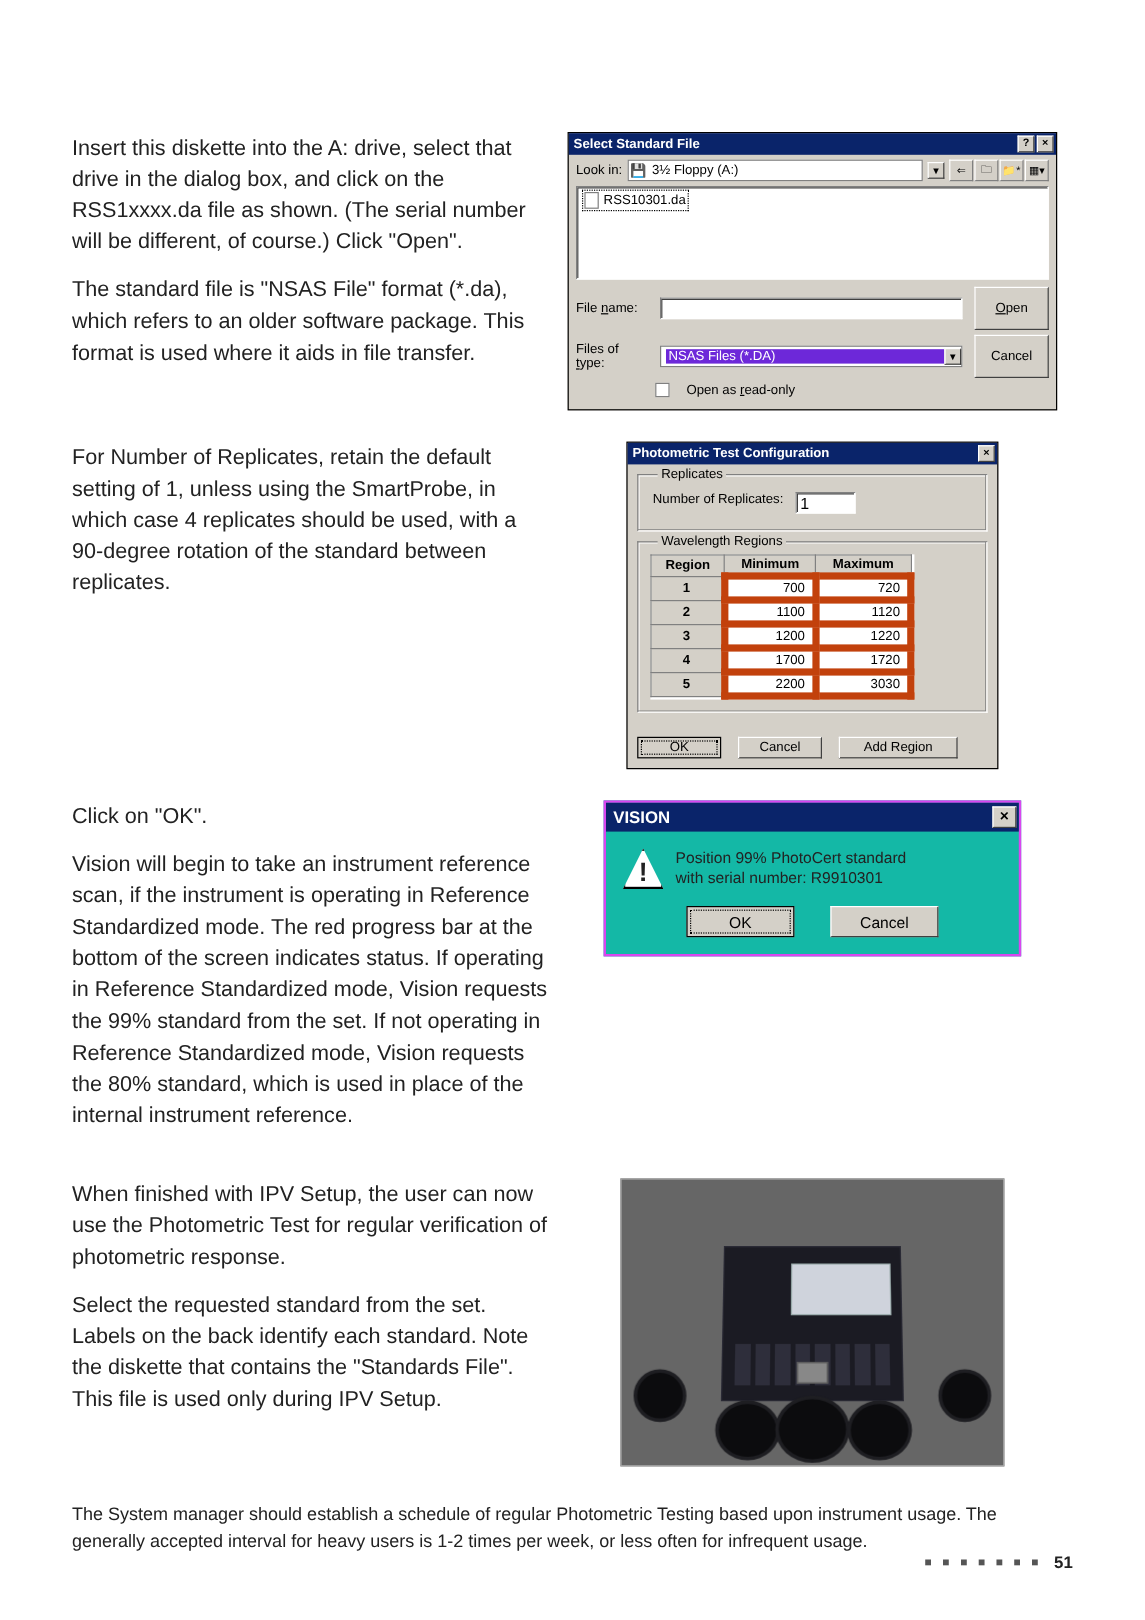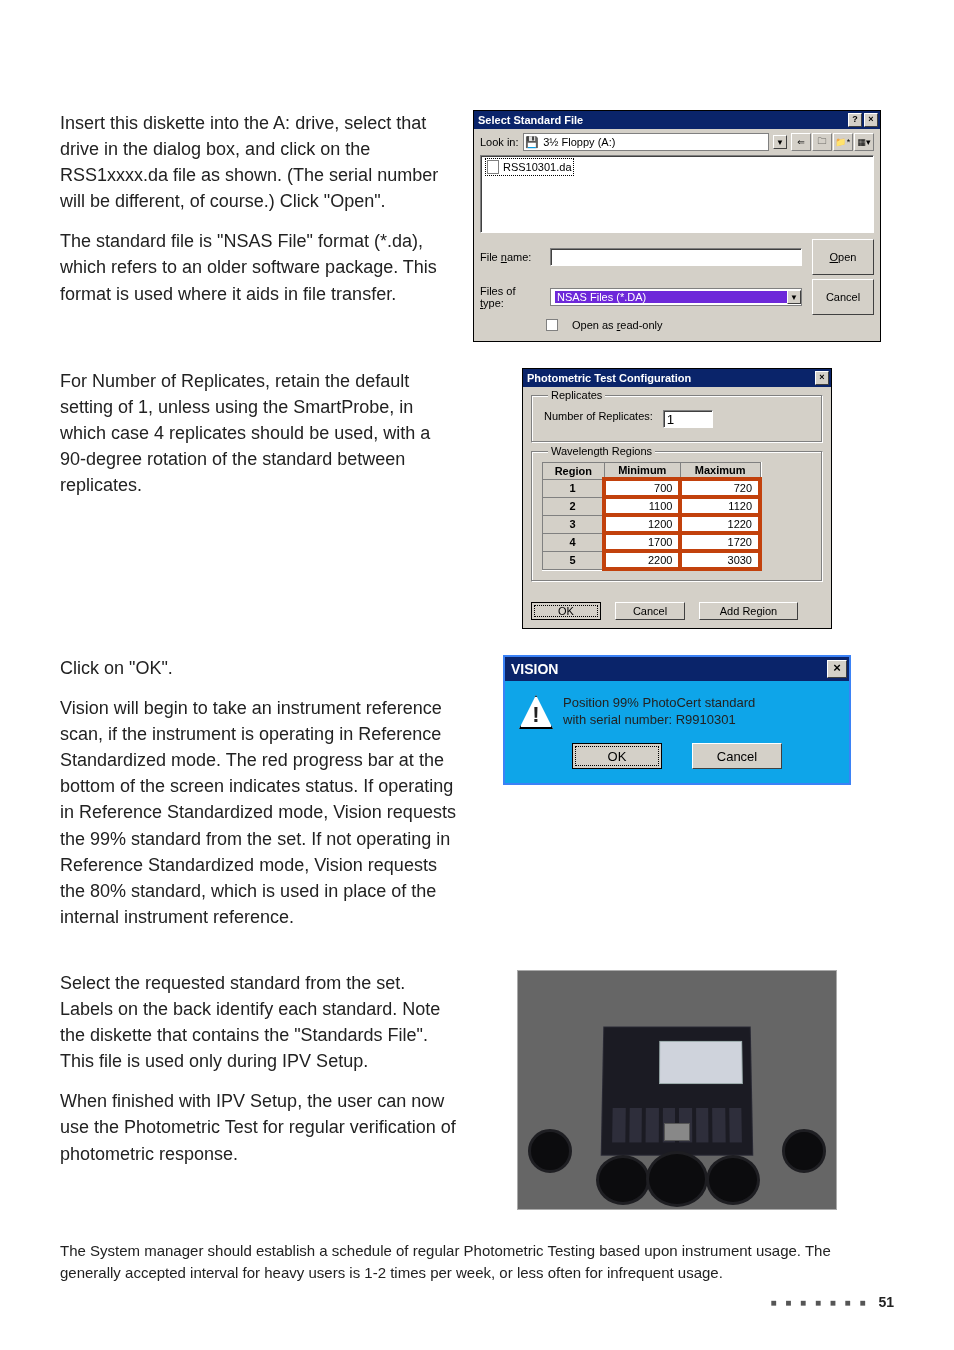--- a/index.html
+++ b/index.html
@@ -37,25 +37,25 @@
   .fake-select { display:flex; align-items:center; padding:0 0 0 4px; background:#fff; border:1px solid #808080; height:18px; }
   .fake-select .selval { flex:1; background:#6d28d9; color:#fff; padding:0 2px; }
   .chk { width:12px;height:12px; display:inline-block; background:#fff; border:1px solid #808080; margin-right:4px; vertical-align:middle;}
   
   .dlg-ptc { width: 310px; }
   .dlg-ptc-body { padding: 8px; }
   .group { border:1px solid #808080; border-right-color:#fff; border-bottom-color:#fff; box-shadow: inset -1px -1px 0 #808080, inset 1px 1px 0 #fff; padding:10px; margin-bottom:8px; position:relative; }
   .group-title { position:absolute; top:-7px; left:16px; background:#d4d0c8; padding:0 3px; font-size:11px;}
   .tbl { width: 220px; border-collapse: collapse; background:#fff; font-size:11px; }
   .tbl th { background:#d4d0c8; border:1px solid #808080; font-weight:bold; padding:1px 4px; }
-  .tbl td { border:4px solid #c2410c; padding:1px 6px; text-align:right; }
+  .tbl td { border:6px solid #c2410c; padding:1px 6px; text-align:right; }
   .tbl td.reg { text-align:center; font-weight:bold; background:#d4d0c8; border:1px solid #808080; }
   .btnrow { display:flex; gap:14px; padding:4px 8px 8px 8px; }
   
-  .dlg-msg { width:348px; border:2px solid #3b82f6; background:#0ea5e9; font-family: Tahoma, sans-serif; }
+  .dlg-msg { width:348px; border:2px solid #d946ef; background:#14b8a6; font-family: Tahoma, sans-serif; }
   .dlg-msg .titlebar { font-size:14px; font-weight:bold; height:24px; padding:0 2px 0 6px; background:#0a246a; }
   .dlg-msg .wbtn.big { width:20px; height:18px; font-size:13px; line-height:14px; }
   .msg-body { display:flex; align-items:center; gap:10px; padding:14px 14px 8px 14px; }
   .warn-ico { width:34px;height:34px; border:2px solid #000; transform: rotate(0deg); display:flex; align-items:center; justify-content:center; font-size:22px; font-weight:bold; clip-path: polygon(50% 0, 100% 100%, 0 100%); background:#fff; padding-top:6px; }
   .msg-text { font-size:13px; line-height:1.3; }
   .msg-btns { display:flex; justify-content:center; gap:30px; padding:6px 0 14px 0;}
   .msg-btns .btn3d { width:90px; height:26px; font-size:13px; }
   
   .photo { width:320px; height:240px; background:#666; border:1px solid #aaa; position:relative; overflow:hidden; display:flex; align-items:center; justify-content:center;}
   .photo .box { width:150px; height:130px; background:#1b1b23; border:1px solid #2a2a35; position:relative; transform: perspective(400px) rotateX(6deg); }
@@ -226,22 +226,22 @@
         <div class="msg-btns">
           <button class="btn3d focus">OK</button>
           <button class="btn3d">Cancel</button>
         </div>
       </div>
     </div>
   </div>
 
   <div class="row" style="margin-top:6px;">
     <div class="col-text">
+      <p>When finished with IPV Setup, the user can now use the Photometric Test for regular verification of photometric response.</p>
       <p>Select the requested standard from the set. Labels on the back identify each standard. Note the diskette that contains the "Standards File". This file is used only during IPV Setup.</p>
-      <p>When finished with IPV Setup, the user can now use the Photometric Test for regular verification of photometric response.</p>
     </div>
     <div class="col-fig">
       <div class="photo">
         <div class="box">
           <div class="label"></div>
           <div class="slots">
               <div></div>
               <div></div>
               <div></div>
               <div></div>

